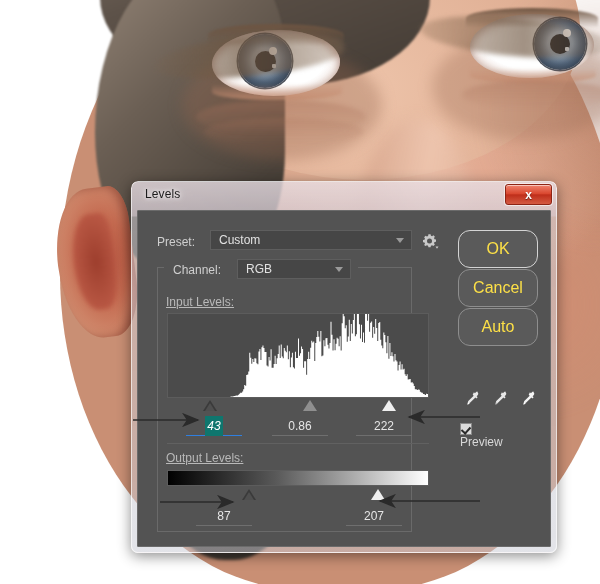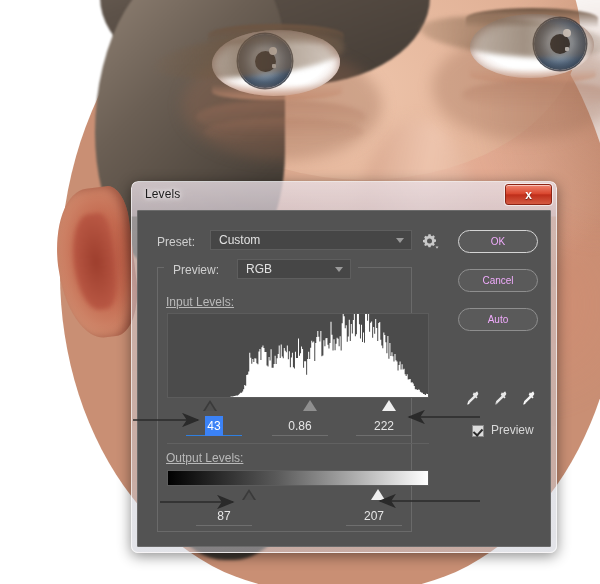--- a/index.html
+++ b/index.html
@@ -245,54 +245,54 @@
   .marker-white{
     border-left:7px solid transparent;border-right:7px solid transparent;
     border-bottom:11px solid #efefef;
   }
 
   .numfield{
     position:absolute;font-size:12px;color:#e6e6e6;text-align:center;
     border-bottom:1px solid #6f6f6f;padding-bottom:2px;
   }
   .numfield.sel{color:#ffffff;}
-  .numfield.sel .selbox{background:#3b82f6;padding:3px 2px;}
+  .numfield.sel .selbox{background:#0f766e;padding:3px 2px;font-style:italic;}
   .numfield.sel{border-bottom:1px solid #2f7fe0;}
 
   .divider{
     position:absolute;left:29px;top:232px;width:262px;height:1px;background:#616161;
   }
   .output-label{left:28px;top:240px;}
 
   .gradbar{
     position:absolute;left:29px;top:259px;width:262px;height:16px;
     background:linear-gradient(90deg,#000000 0%, #5a5a5a 42%, #a8a8a8 70%, #ffffff 100%);
     border:1px solid #5c5c5c;box-sizing:border-box;
   }
   .out-row{position:absolute;left:29px;top:276px;width:262px;height:16px;}
 
   
   .btn{
-    position:absolute;left:320px;width:80px;height:23px;
+    position:absolute;left:320px;width:80px;height:38px;
     border:1px solid #8e8e8e;border-radius:12px;box-sizing:border-box;
-    color:#f0abfc;font-size:10px;
+    color:#fde047;font-size:16px;
     display:flex;align-items:center;justify-content:center;
     background:#5a5a5a;
   }
   .btn.primary{border:1px solid #d4d4d4;}
   .btn-ok{top:19px;}
   .btn-cancel{top:58px;}
   .btn-auto{top:97px;}
   .btn-options{top:136px;}
 
   .droppers{position:absolute;left:325px;top:178px;width:80px;height:22px;}
   .droppers svg{display:block;}
   .dropper{position:absolute;top:0;}
 
-  .preview-row{position:absolute;left:334px;top:212px;display:flex;align-items:flex-end;}
+  .preview-row{position:absolute;left:322px;top:212px;display:flex;align-items:flex-start;flex-direction:column;}
   .chk{
     width:12px;height:12px;background:#dcdcdc;border:1px solid #8a8a8a;
     box-sizing:border-box;position:relative;margin-right:7px;
   }
   .chk::after{
     content:"";position:absolute;left:2px;top:1px;width:4px;height:7px;
     border:solid #2b2b2b;border-width:0 2px 2px 0;transform:rotate(42deg);
   }
   .preview-lbl{font-size:12px;color:#d8d8d8;}
 
@@ -360,21 +360,21 @@
         <g fill="#c9c9c9">
           <path d="M7.4 2.2h2.2l.3 1.5 1.2.5 1.3-.9 1.5 1.5-.9 1.3.5 1.2 1.5.3v2.2l-1.5.3-.5 1.2.9 1.3-1.5 1.5-1.3-.9-1.2.5-.3 1.5H7.4l-.3-1.5-1.2-.5-1.3.9L3.1 13l.9-1.3-.5-1.2-1.5-.3V8l1.5-.3.5-1.2-.9-1.3 1.5-1.5 1.3.9 1.2-.5z"></path>
         </g>
         <circle cx="8.5" cy="9" r="2.5" fill="#535353"></circle>
         <path d="M14.5 14.5 L17.5 14.5 L16 16.8 Z" fill="#c9c9c9"></path>
       </svg>
     </div>
 
     <div class="groupbox"></div>
     <div class="gb-mask"></div>
-    <div class="lbl channel-label">Preview:</div>
+    <div class="lbl channel-label">Channel:</div>
     <div class="channel-select">
       <span>RGB</span>
       <span class="sel-caret"></span>
     </div>
 
     <div class="lbl lbl-dim input-label">Input Levels:</div>
 
     <div class="hist">
       <svg id="hist-svg" viewBox="0 0 262 85" preserveAspectRatio="none">
           <path d="M0,85 L0.00,85.00 L1.02,85.00 L1.02,85.00 L2.05,85.00 L2.05,85.00 L3.07,85.00 L3.07,85.00 L4.09,85.00 L4.09,85.00 L5.12,85.00 L5.12,85.00 L6.14,85.00 L6.14,85.00 L7.16,85.00 L7.16,85.00 L8.19,85.00 L8.19,85.00 L9.21,85.00 L9.21,85.00 L10.23,85.00 L10.23,85.00 L11.26,85.00 L11.26,85.00 L12.28,85.00 L12.28,85.00 L13.30,85.00 L13.30,85.00 L14.33,85.00 L14.33,85.00 L15.35,85.00 L15.35,85.00 L16.38,85.00 L16.38,85.00 L17.40,85.00 L17.40,85.00 L18.42,85.00 L18.42,85.00 L19.45,85.00 L19.45,85.00 L20.47,85.00 L20.47,85.00 L21.49,85.00 L21.49,85.00 L22.52,85.00 L22.52,85.00 L23.54,85.00 L23.54,85.00 L24.56,85.00 L24.56,85.00 L25.59,85.00 L25.59,85.00 L26.61,85.00 L26.61,85.00 L27.63,85.00 L27.63,85.00 L28.66,85.00 L28.66,85.00 L29.68,85.00 L29.68,85.00 L30.70,85.00 L30.70,85.00 L31.73,85.00 L31.73,85.00 L32.75,85.00 L32.75,85.00 L33.77,85.00 L33.77,85.00 L34.80,85.00 L34.80,85.00 L35.82,85.00 L35.82,85.00 L36.84,85.00 L36.84,85.00 L37.87,85.00 L37.87,85.00 L38.89,85.00 L38.89,85.00 L39.91,85.00 L39.91,85.00 L40.94,85.00 L40.94,85.00 L41.96,85.00 L41.96,85.00 L42.98,85.00 L42.98,85.00 L44.01,85.00 L44.01,85.00 L45.03,85.00 L45.03,85.00 L46.05,85.00 L46.05,85.00 L47.08,85.00 L47.08,85.00 L48.10,85.00 L48.10,85.00 L49.13,85.00 L49.13,85.00 L50.15,85.00 L50.15,85.00 L51.17,85.00 L51.17,85.00 L52.20,85.00 L52.20,85.00 L53.22,85.00 L53.22,85.00 L54.24,85.00 L54.24,85.00 L55.27,85.00 L55.27,85.00 L56.29,85.00 L56.29,85.00 L57.31,85.00 L57.31,85.00 L58.34,85.00 L58.34,85.00 L59.36,85.00 L59.36,85.00 L60.38,85.00 L60.38,85.00 L61.41,85.00 L61.41,85.00 L62.43,85.00 L62.43,84.79 L63.45,84.79 L63.45,84.58 L64.48,84.58 L64.48,84.38 L65.50,84.38 L65.50,84.17 L66.52,84.17 L66.52,83.96 L67.55,83.96 L67.55,83.75 L68.57,83.75 L68.57,83.55 L69.59,83.55 L69.59,83.34 L70.62,83.34 L70.62,82.63 L71.64,82.63 L71.64,81.77 L72.66,81.77 L72.66,80.66 L73.69,80.66 L73.69,80.66 L74.71,80.66 L74.71,79.38 L75.73,79.38 L75.73,76.96 L76.76,76.96 L76.76,72.78 L77.78,72.78 L77.78,73.56 L78.80,73.56 L78.80,62.49 L79.83,62.49 L79.83,62.06 L80.85,62.06 L80.85,58.79 L81.88,58.79 L81.88,39.62 L82.90,39.62 L82.90,44.71 L83.92,44.71 L83.92,50.98 L84.95,50.98 L84.95,46.00 L85.97,46.00 L85.97,49.15 L86.99,49.15 L86.99,45.25 L88.02,45.25 L88.02,45.53 L89.04,45.53 L89.04,50.46 L90.06,50.46 L90.06,51.38 L91.09,51.38 L91.09,38.31 L92.11,38.31 L92.11,35.97 L93.13,35.97 L93.13,47.03 L94.16,47.03 L94.16,34.11 L95.18,34.11 L95.18,32.30 L96.20,32.30 L96.20,34.73 L97.23,34.73 L97.23,38.79 L98.25,38.79 L98.25,38.83 L99.27,38.83 L99.27,52.79 L100.30,52.79 L100.30,53.71 L101.32,53.71 L101.32,43.93 L102.34,43.93 L102.34,47.63 L103.37,47.63 L103.37,36.11 L104.39,36.11 L104.39,54.96 L105.41,54.96 L105.41,55.11 L106.44,55.11 L106.44,51.32 L107.46,51.32 L107.46,42.86 L108.48,42.86 L108.48,51.12 L109.51,51.12 L109.51,45.36 L110.53,45.36 L110.53,40.93 L111.55,40.93 L111.55,32.17 L112.58,32.17 L112.58,45.12 L113.60,45.12 L113.60,31.32 L114.63,31.32 L114.63,43.52 L115.65,43.52 L115.65,45.26 L116.67,45.26 L116.67,34.87 L117.70,34.87 L117.70,37.63 L118.72,37.63 L118.72,39.07 L119.74,39.07 L119.74,32.27 L120.77,32.27 L120.77,46.36 L121.79,46.36 L121.79,38.10 L122.81,38.10 L122.81,54.43 L123.84,54.43 L123.84,44.66 L124.86,44.66 L124.86,39.56 L125.88,39.56 L125.88,54.60 L126.91,54.60 L126.91,55.79 L127.93,55.79 L127.93,38.71 L128.95,38.71 L128.95,45.18 L129.98,45.18 L129.98,45.09 L131.00,45.09 L131.00,25.04 L132.02,25.04 L132.02,42.73 L133.05,42.73 L133.05,40.29 L134.07,40.29 L134.07,33.24 L135.09,33.24 L135.09,35.85 L136.12,35.85 L136.12,55.12 L137.14,55.12 L137.14,48.34 L138.16,48.34 L138.16,48.47 L139.19,48.47 L139.19,62.25 L140.21,62.25 L140.21,46.10 L141.23,46.10 L141.23,38.78 L142.26,38.78 L142.26,46.13 L143.28,46.13 L143.28,34.67 L144.30,34.67 L144.30,27.50 L145.33,27.50 L145.33,29.09 L146.35,29.09 L146.35,28.25 L147.38,28.25 L147.38,48.04 L148.40,48.04 L148.40,29.77 L149.42,29.77 L149.42,23.48 L150.45,23.48 L150.45,17.29 L151.47,17.29 L151.47,23.24 L152.49,23.24 L152.49,28.05 L153.52,28.05 L153.52,17.43 L154.54,17.43 L154.54,43.35 L155.56,43.35 L155.56,42.59 L156.59,42.59 L156.59,26.97 L157.61,26.97 L157.61,33.00 L158.63,33.00 L158.63,24.78 L159.66,24.78 L159.66,24.67 L160.68,24.67 L160.68,31.45 L161.70,31.45 L161.70,35.38 L162.73,35.38 L162.73,29.77 L163.75,29.77 L163.75,7.98 L164.77,7.98 L164.77,21.21 L165.80,21.21 L165.80,37.26 L166.82,37.26 L166.82,25.75 L167.84,25.75 L167.84,37.13 L168.87,37.13 L168.87,30.54 L169.89,30.54 L169.89,24.40 L170.91,24.40 L170.91,25.29 L171.94,25.29 L171.94,33.03 L172.96,33.03 L172.96,22.77 L173.98,22.77 L173.98,37.29 L175.01,37.29 L175.01,9.38 L176.03,9.38 L176.03,-1.76 L177.05,-1.76 L177.05,2.25 L178.08,2.25 L178.08,14.62 L179.10,14.62 L179.10,11.46 L180.13,11.46 L180.13,28.30 L181.15,28.30 L181.15,22.94 L182.17,22.94 L182.17,5.90 L183.20,5.90 L183.20,27.59 L184.22,27.59 L184.22,10.19 L185.24,10.19 L185.24,20.01 L186.27,20.01 L186.27,6.05 L187.29,6.05 L187.29,-5.05 L188.31,-5.05 L188.31,22.67 L189.34,22.67 L189.34,20.69 L190.36,20.69 L190.36,-10.65 L191.38,-10.65 L191.38,-1.43 L192.41,-1.43 L192.41,10.58 L193.43,10.58 L193.43,25.17 L194.45,25.17 L194.45,11.11 L195.48,11.11 L195.48,28.70 L196.50,28.70 L196.50,19.00 L197.52,19.00 L197.52,29.50 L198.55,29.50 L198.55,-8.01 L199.57,-8.01 L199.57,-0.98 L200.59,-0.98 L200.59,6.96 L201.62,6.96 L201.62,-10.64 L202.64,-10.64 L202.64,18.29 L203.66,18.29 L203.66,8.88 L204.69,8.88 L204.69,7.58 L205.71,7.58 L205.71,24.21 L206.73,24.21 L206.73,13.32 L207.76,13.32 L207.76,20.28 L208.78,20.28 L208.78,5.16 L209.80,5.16 L209.80,14.25 L210.83,14.25 L210.83,27.62 L211.85,27.62 L211.85,9.19 L212.88,9.19 L212.88,8.10 L213.90,8.10 L213.90,26.36 L214.92,26.36 L214.92,32.15 L215.95,32.15 L215.95,35.01 L216.97,35.01 L216.97,18.94 L217.99,18.94 L217.99,21.46 L219.02,21.46 L219.02,28.96 L220.04,28.96 L220.04,40.19 L221.06,40.19 L221.06,22.55 L222.09,22.55 L222.09,45.91 L223.11,45.91 L223.11,29.82 L224.13,29.82 L224.13,43.13 L225.16,43.13 L225.16,39.05 L226.18,39.05 L226.18,43.32 L227.20,43.32 L227.20,48.63 L228.23,48.63 L228.23,41.00 L229.25,41.00 L229.25,47.38 L230.27,47.38 L230.27,48.75 L231.30,48.75 L231.30,57.78 L232.32,57.78 L232.32,52.19 L233.34,52.19 L233.34,48.69 L234.37,48.69 L234.37,56.72 L235.39,56.72 L235.39,51.50 L236.41,51.50 L236.41,56.96 L237.44,56.96 L237.44,56.06 L238.46,56.06 L238.46,61.63 L239.48,61.63 L239.48,63.49 L240.51,63.49 L240.51,61.81 L241.53,61.81 L241.53,67.00 L242.55,67.00 L242.55,66.84 L243.58,66.84 L243.58,66.61 L244.60,66.61 L244.60,70.23 L245.63,70.23 L245.63,70.00 L246.65,70.00 L246.65,71.19 L247.67,71.19 L247.67,73.81 L248.70,73.81 L248.70,76.98 L249.72,76.98 L249.72,76.98 L250.74,76.98 L250.74,77.82 L251.77,77.82 L251.77,77.24 L252.79,77.24 L252.79,77.61 L253.81,77.61 L253.81,79.70 L254.84,79.70 L254.84,80.27 L255.86,80.27 L255.86,80.60 L256.88,80.60 L256.88,82.05 L257.91,82.05 L257.91,82.21 L258.93,82.21 L258.93,83.00 L259.95,83.00 L259.95,81.78 L260.98,81.78 L260.98,81.81 L262.00,81.81 L262,85 Z" fill="#ffffff"></path>

